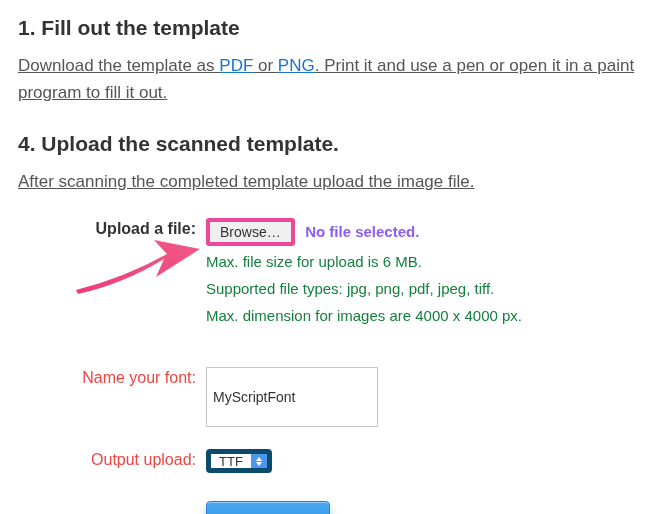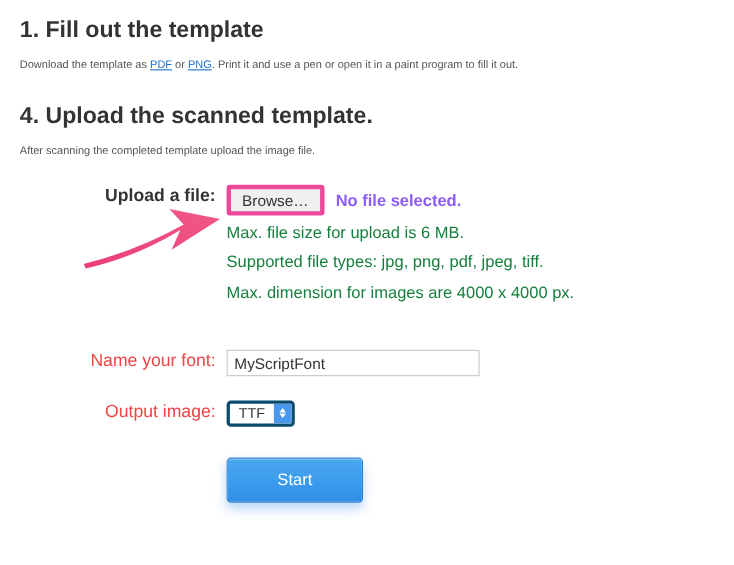--- a/index.html
+++ b/index.html
@@ -17,24 +17,25 @@
     h2 {
       font-size: 21px;
       font-weight: bold;
       color: #333;
       margin-bottom: 12px;
     }
     .h2-second {
       margin-top: 26px;
     }
     p.intro {
-      font-size: 10px;
+      font-size: 17px;
       line-height: 1.6;
       color: #555;
       margin-bottom: 4px;
+      text-decoration: underline;
     }
     a.link {
       color: #1a72d0;
       text-decoration: underline;
     }
     .form-area {
       position: relative;
       margin-top: 22px;
       padding-left: 40px;
     }
@@ -79,29 +80,29 @@
     }
     .hint {
       font-size: 15px;
       color: #15803d;
       line-height: 1.55;
       margin-top: 4px;
     }
     .text-input {
       font-family: inherit;
       font-size: 14px;
-      padding: 3px 6px;
-      width: 230px;
+      padding: 21px 6px;
+      width: 172px;
       border: 1px solid #c8c8c8;
       color: #333;
     }
     .select-wrap {
       display: inline-flex;
       align-items: center;
-      border: 3px solid #0c4a6e;
+      border: 5px solid #0c4a6e;
       border-radius: 4px;
       background: #fff;
       height: 24px;
       overflow: hidden;
     }
     .select-val {
       font-size: 13px;
       color: #333;
       padding: 0 8px 0 8px;
     }
@@ -186,21 +187,21 @@
   </div>
 
   <div class="form-row">
     <div class="label-col">Name your font:</div>
     <div class="field-col">
       <input type="text" class="text-input" value="MyScriptFont" style="">
     </div>
   </div>
 
   <div class="form-row">
-    <div class="label-col">Output image:</div>
+    <div class="label-col">Output upload:</div>
     <div class="field-col">
       <div class="select-wrap">
         <span class="select-val">TTF</span>
         <span class="select-arrows">
           <span class="tri-up"></span>
           <span class="tri-down"></span>
         </span>
       </div>
     </div>
   </div>

